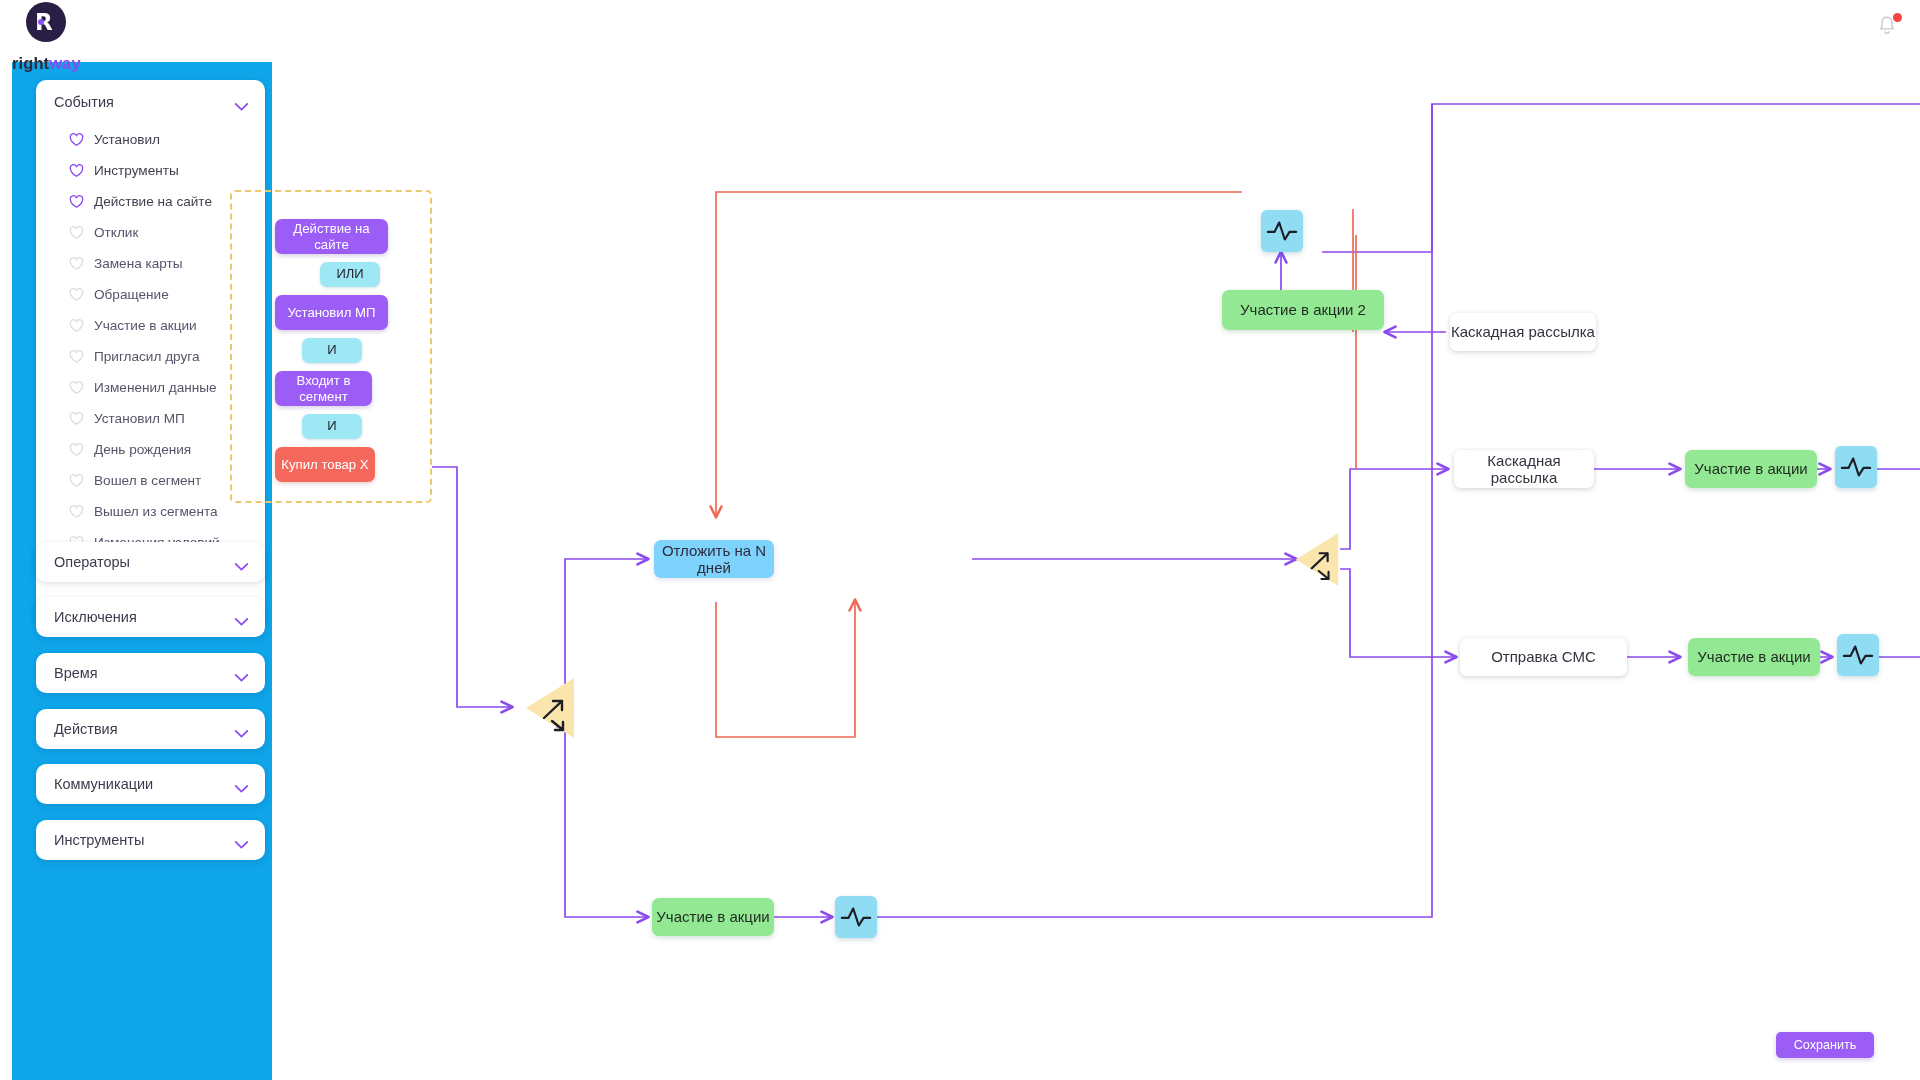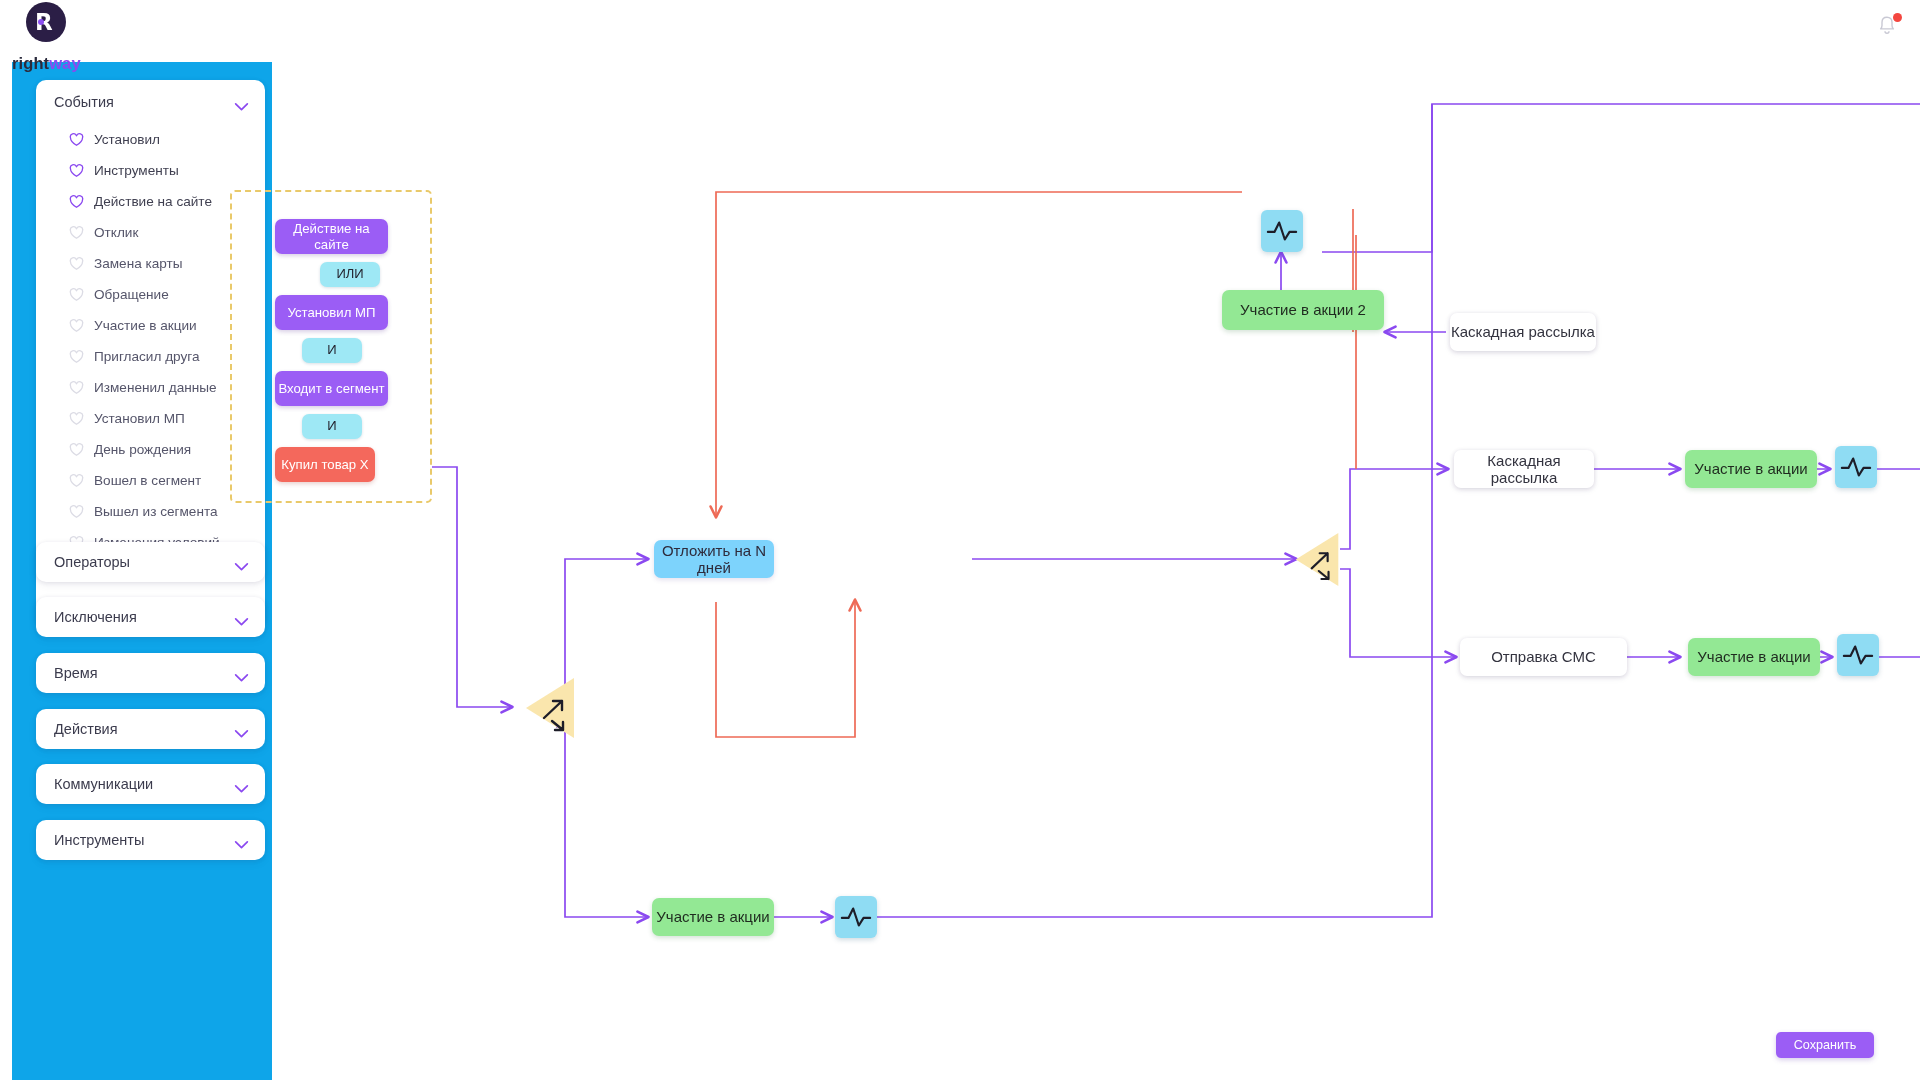--- a/index.html
+++ b/index.html
@@ -370,21 +370,21 @@
         </div>
         <div class="node cyan" style="left: 60px; top: 200px; width: 60px; height: 25px; font-size: 13px;">
           <span>ИЛИ</span>
         </div>
         <div class="node purple" style="left: 15px; top: 233px; width: 113px; height: 35px; font-size: 13.2px;">
           <span>Установил МП</span>
         </div>
         <div class="node cyan" style="left: 42px; top: 276px; width: 60px; height: 25px; font-size: 13px;">
           <span>И</span>
         </div>
-        <div class="node purple" style="left: 15px; top: 309px; width: 113px; height: 35px; font-size: 13.2px;">
+        <div class="node purple" style="left: 15px; top: 309px; width: 97px; height: 35px; font-size: 13.2px;">
           <span>Входит в сегмент</span>
         </div>
         <div class="node cyan" style="left: 42px; top: 352px; width: 60px; height: 25px; font-size: 13px;">
           <span>И</span>
         </div>
         <div class="node red" style="left: 15px; top: 385px; width: 100px; height: 35px; font-size: 13.2px;">
           <span>Купил товар X</span>
         </div>
       </div>
 

